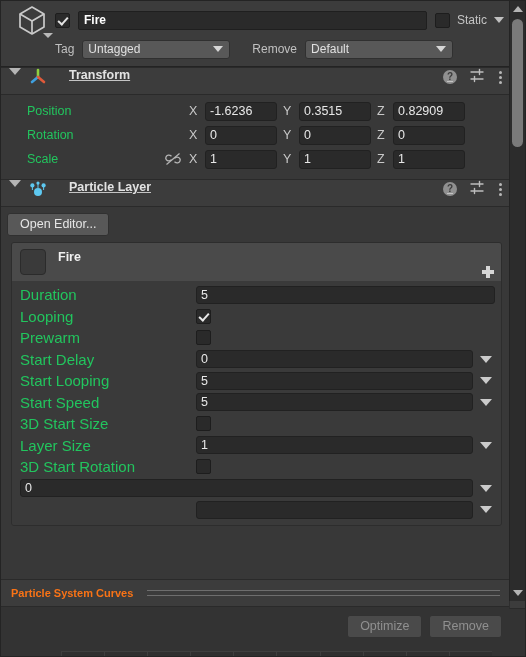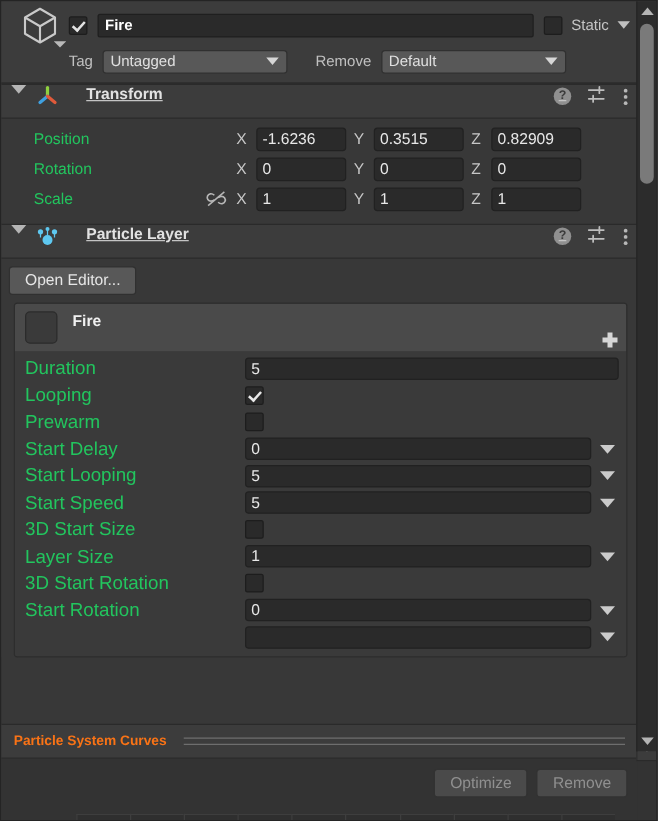--- a/index.html
+++ b/index.html
@@ -798,21 +798,20 @@
           </div>
 
           <div class="prop-row">
             <span class="prop-label">3D Start Rotation</span>
             <span class="prop-ctl">
               <span class="prop-check"></span>
             </span>
           </div>
 
           <div class="prop-row">
-            <span class="prop-label">Start Rotation</span>
             <span class="prop-ctl">
               <span class="prop-input with-caret">0</span>
               <span class="curve-caret"></span>
             </span>
           </div>
 
           <div class="prop-row">
             <span class="prop-label"></span>
             <span class="prop-ctl">
               <span class="prop-input with-caret"></span>

